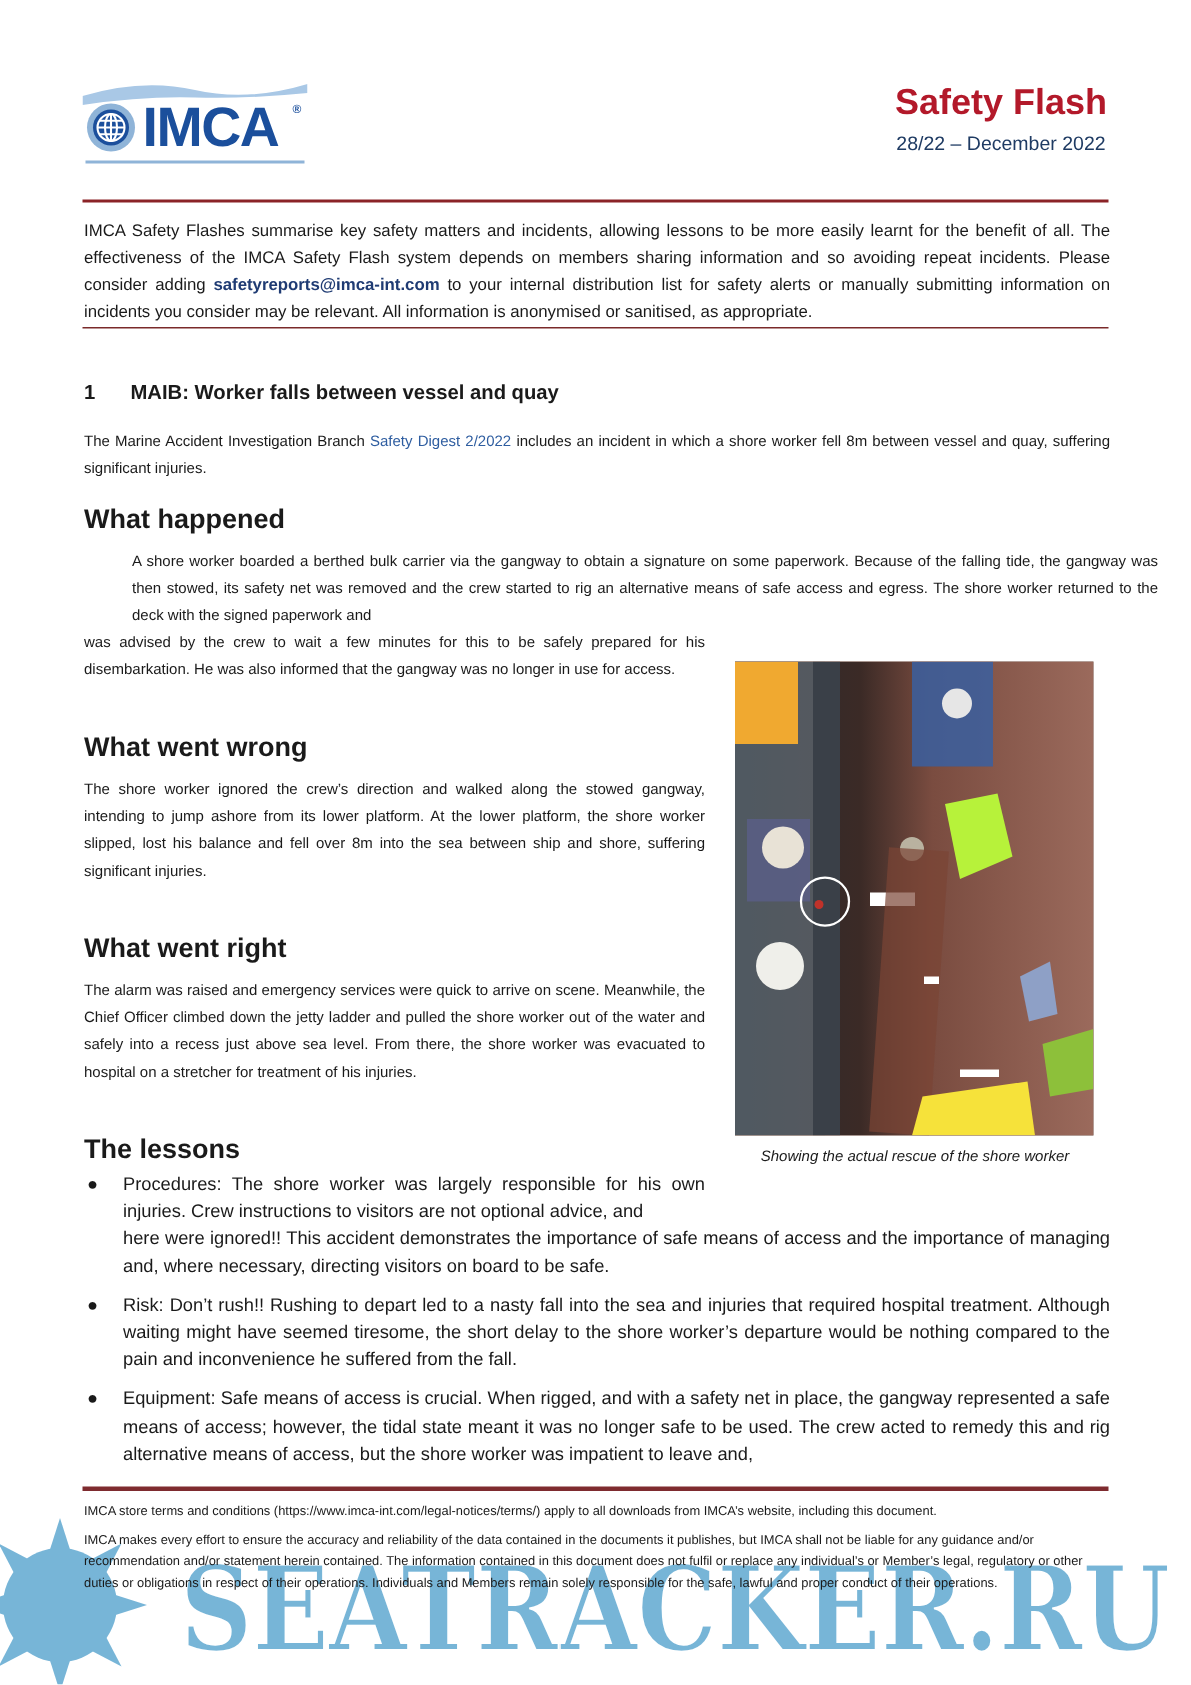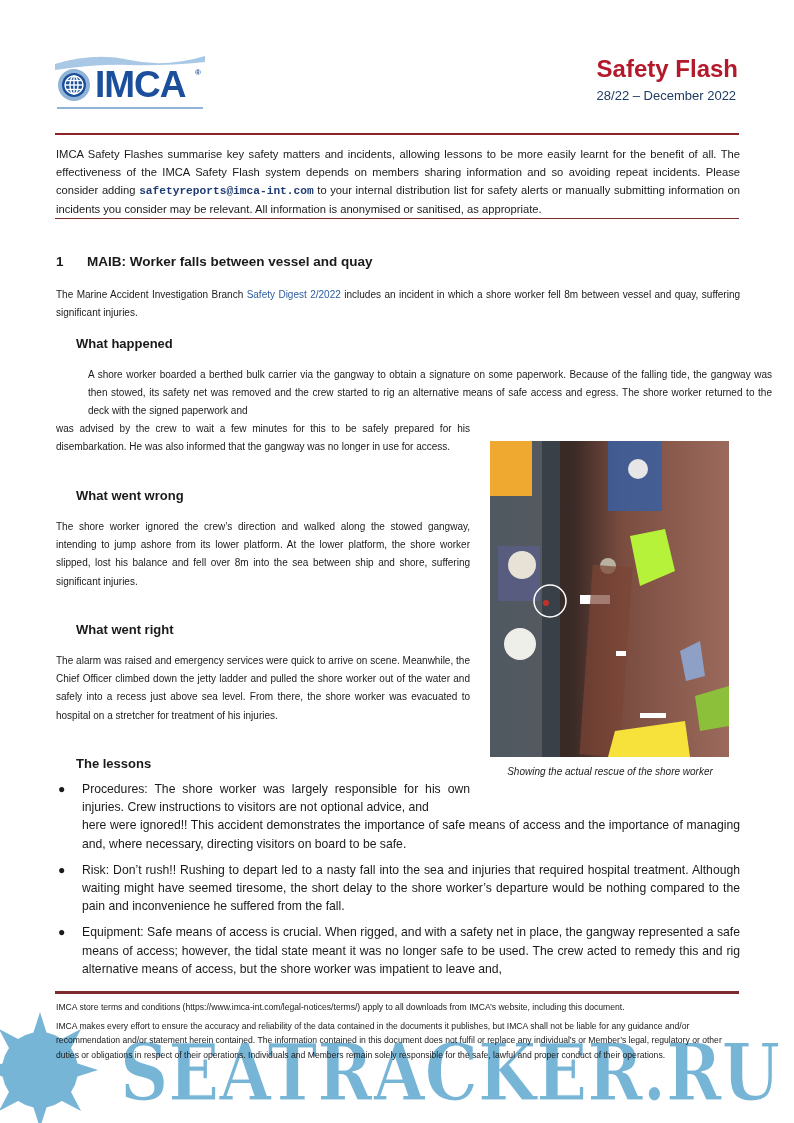--- a/index.html
+++ b/index.html
@@ -9,39 +9,39 @@
 
   
   .logo { position: absolute; left: 55px; top: 50px; width: 150px; height: 62px; }
   .logo-wave { position: absolute; left: 0; top: 0; width: 150px; height: 20px; }
   .logo-globe { position: absolute; left: 2px; top: 18px; width: 34px; height: 34px; }
   .logo-text { position: absolute; left: 40px; top: 14px; font-family: "Liberation Sans", sans-serif;
                font-weight: bold; font-size: 37px; color: #1b4f9c; letter-spacing: -1px; }
   .logo-reg { position: absolute; left: 140px; top: 18px; font-size: 8px; color: #1b4f9c; font-weight: bold; }
   .logo-underline { position: absolute; left: 2px; top: 57px; width: 146px; height: 2px; background: #8fb4d8; }
 
-  .title-block { position: absolute; right: 56px; top: 55px; text-align: left; }
+  .title-block { position: absolute; right: 56px; top: 55px; text-align: center; }
   .doc-title { font-size: 24px; font-weight: bold; color: #b3192a; line-height: 28px; }
   .doc-subtitle { font-size: 13px; color: #1f3b63; margin-top: 5px; }
 
   .rule { position: absolute; left: 55px; width: 684px; height: 2px; background: #8b2327; }
   .rule.r1 { top: 133px; }
   .rule.r2 { top: 218px; height: 1px; background: #7a2a2a; }
   .rule.r3 { top: 991px; height: 3px; background: #7e2b2f; }
 
   .intro { position: absolute; left: 56px; top: 145px; width: 684px; font-size: 11.2px;
            line-height: 18px; text-align: justify; color: #1a1a1a; }
-  .intro b { color: #1f3b73; font-family: Liberation Mono, monospace; }
+  .intro b { color: #1f3b73; }
 
   .section-title { position: absolute; left: 56px; top: 254px; font-size: 13.5px; font-weight: bold; }
   .section-title .num { display: inline-block; width: 31px; }
 
   .para { position: absolute; font-size: 10px; line-height: 18.2px; text-align: justify; }
   .link { color: #2e5da0; }
-  .subhead { position: absolute; left: 56px; font-size: 13px; font-weight: bold; margin-left: 20px; }
+  .subhead { position: absolute; left: 56px; font-size: 18px; font-weight: bold; }
 
   .p-intro { left: 56px; top: 286px; width: 684px; }
   .h-happened { top: 336px; }
   .p-happened-1 { left: 56px; top: 366px; width: 684px; margin-left: 32px; }
   .p-happened-2 { left: 56px; top: 420px; width: 414px; }
   .h-wrong { top: 488px; }
   .p-wrong { left: 56px; top: 518px; width: 414px; }
   .h-right { top: 622px; }
   .p-right { left: 56px; top: 652px; width: 414px; }
   .h-lessons { top: 756px; }

